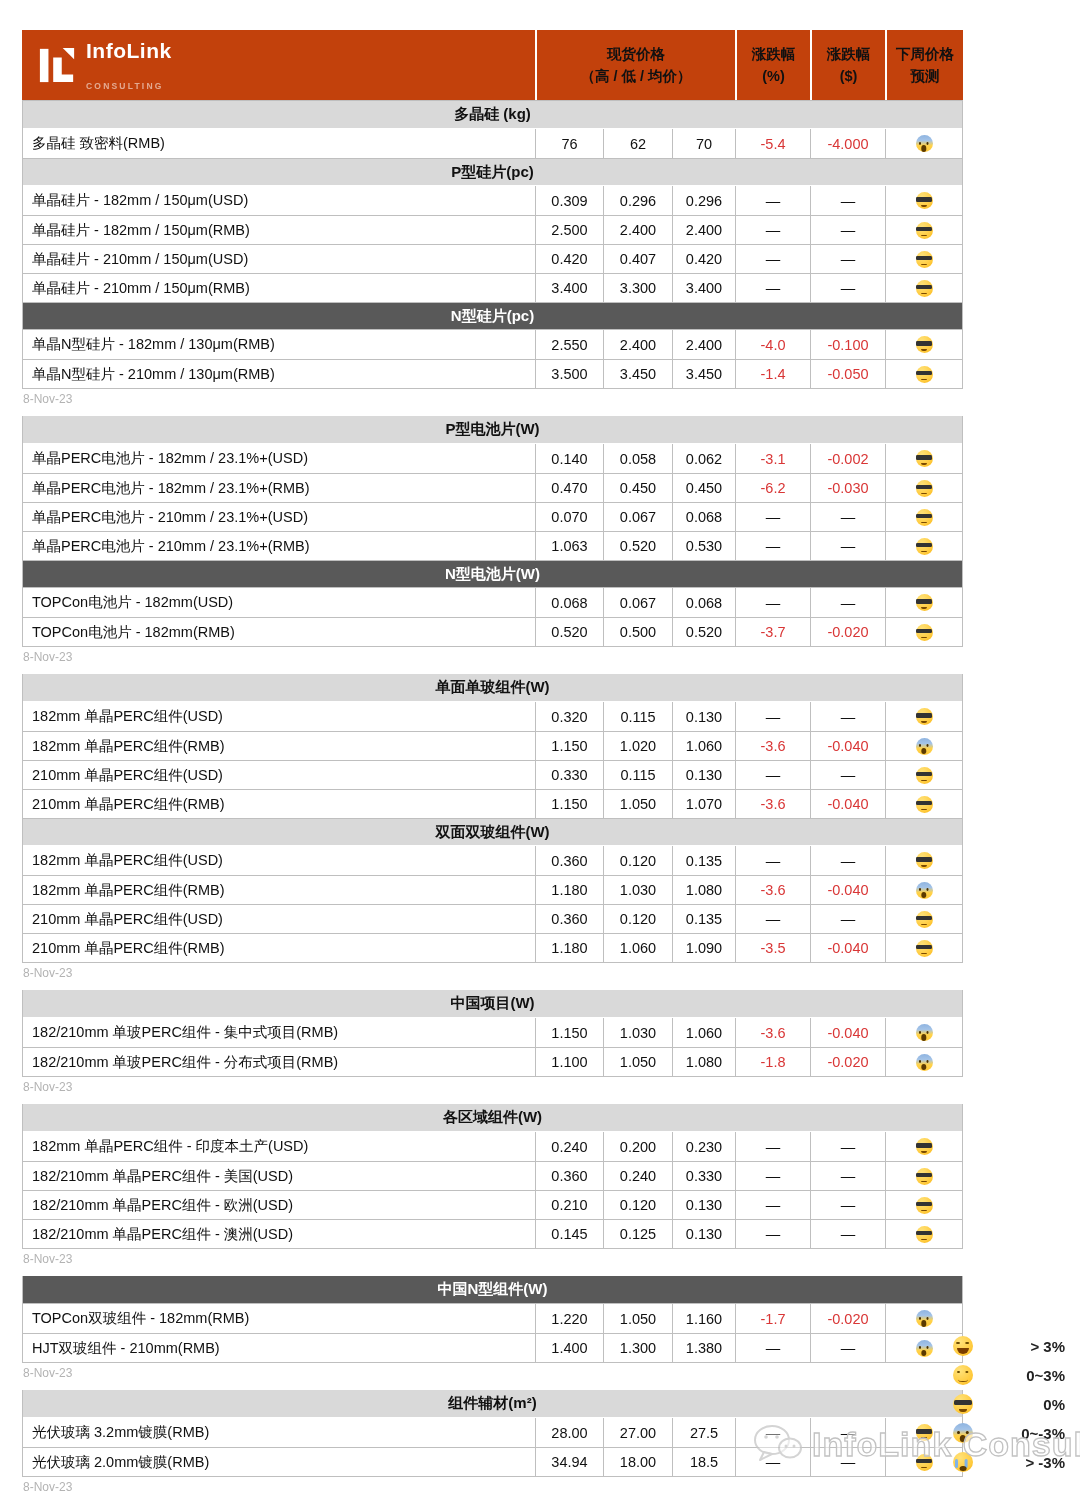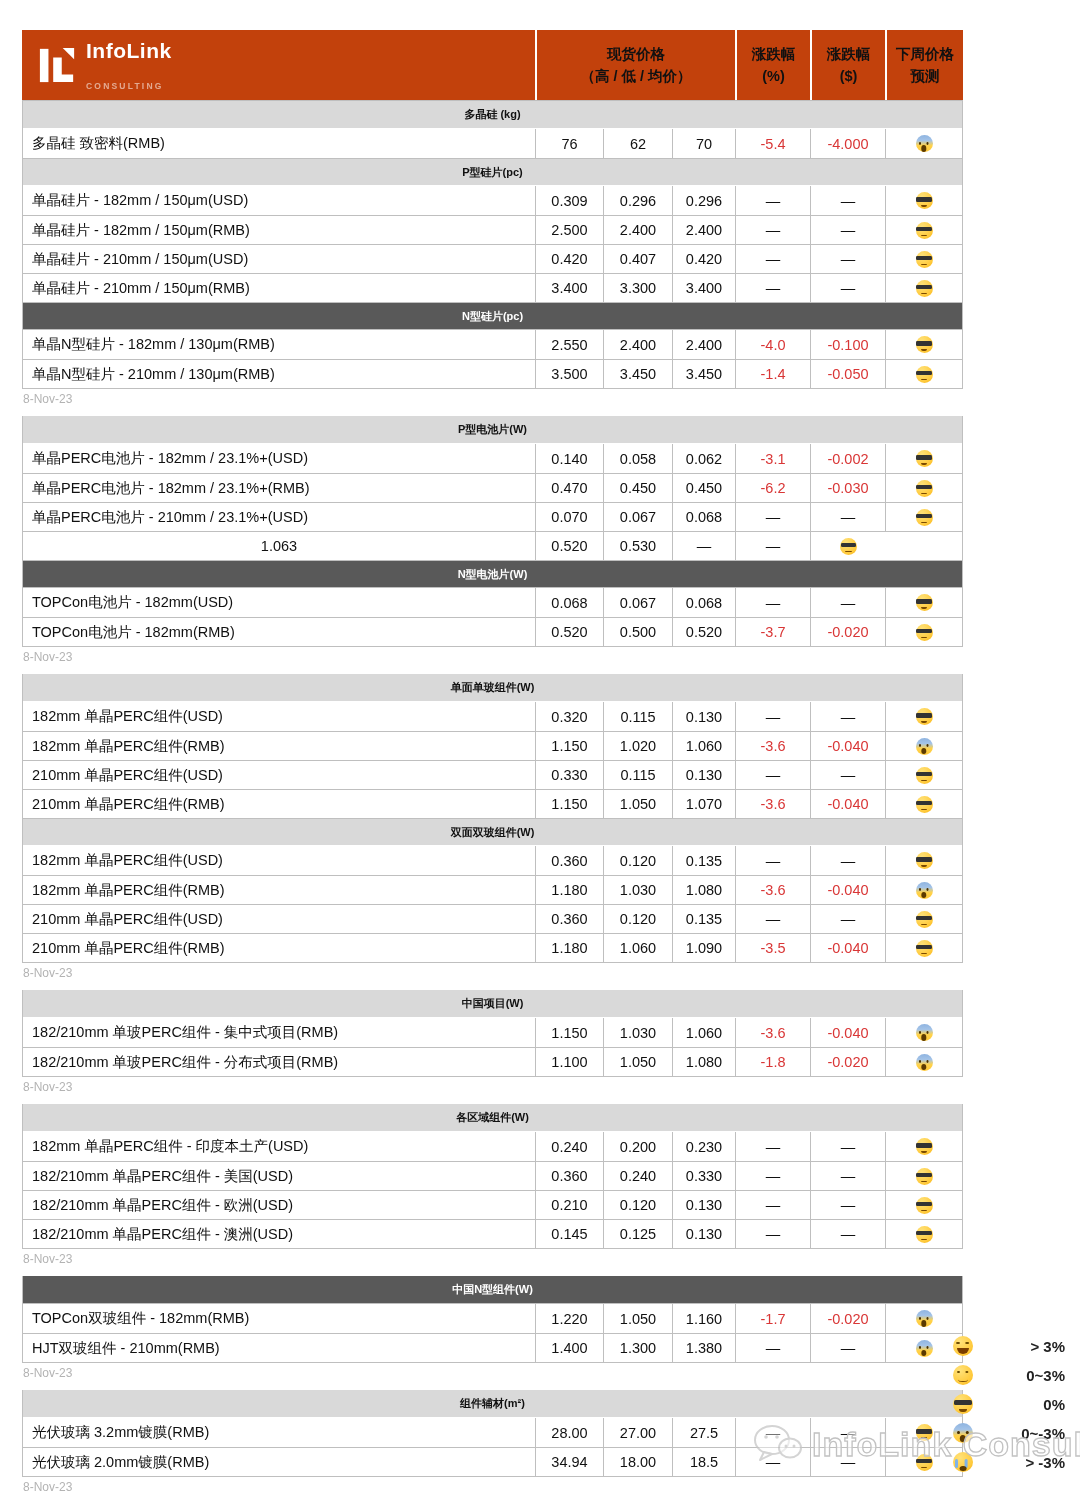--- a/index.html
+++ b/index.html
@@ -15,21 +15,21 @@
   .logo-text { display:flex; flex-direction:column; line-height:1; }
   .logo-name { color:#fff; font-weight:bold; font-size:21px; letter-spacing:0.5px; }
   .logo-sub { color:rgba(255,255,255,0.55); font-size:8.5px; letter-spacing:2.2px; margin-top:21px; font-weight:bold; }
 
   
   .note-row { height:33px; display:flex; align-items:center; justify-content:center; font-weight:bold; font-size:14.5px; color:#111; background:#fff; border-bottom:1px solid #e0e0e0; }
 
   
   .block { border:1px solid #BFBFBF; border-top:none; background:#fff; }
   .block:first-of-type { border-top:1px solid #BFBFBF; }
-  .sec-head { height:28px; background:#D9D9D9; color:#111; font-weight:bold; font-size:11px; display:flex; align-items:center; justify-content:center; border-top:1px solid #BFBFBF; border-bottom:1px solid #fff;text-align:right; }
+  .sec-head { height:28px; background:#D9D9D9; color:#111; font-weight:bold; font-size:15px; display:flex; align-items:center; justify-content:center; border-top:1px solid #BFBFBF; border-bottom:1px solid #fff;text-align:right; }
   .sec-head.dark { background:#595959; color:#fff; border-bottom:1px solid #BFBFBF; }
   .block > .sec-head:first-child { border-top:none; }
   .row { display:grid; grid-template-columns:513px 68px 69px 63px 75px 75px 76px; height:29px; border-top:1px solid #BFBFBF; }
   .block > .sec-head + .row { border-top:none; }
   .cell { display:flex; align-items:center; justify-content:center; font-size:14.5px; color:#111; border-right:1px solid #BFBFBF; overflow:hidden; }
   .cell:last-child { border-right:none; }
   .cell.label { justify-content:flex-start; padding-left:9px; letter-spacing:0; }
   .cell.neg { color:#D93636; }
   .date-label { font-size:12px; color:#B3B3B3; padding:3px 1px 10px 1px; background:transparent; }
 
@@ -209,20 +209,21 @@
             <div class="cell">0.070</div>
             <div class="cell">0.067</div>
             <div class="cell">0.068</div>
             <div class="cell">—</div>
             <div class="cell">—</div>
             <div class="cell">
               <span class="face cool"></span>
             </div>
           </div>
           <div class="row">
+            <div class="cell label">单晶PERC电池片 - 210mm / 23.1%+(RMB)</div>
             <div class="cell">1.063</div>
             <div class="cell">0.520</div>
             <div class="cell">0.530</div>
             <div class="cell">—</div>
             <div class="cell">—</div>
             <div class="cell">
               <span class="face cool"></span>
             </div>
           </div>
           <div class="sec-head dark">N型电池片(W)</div>

